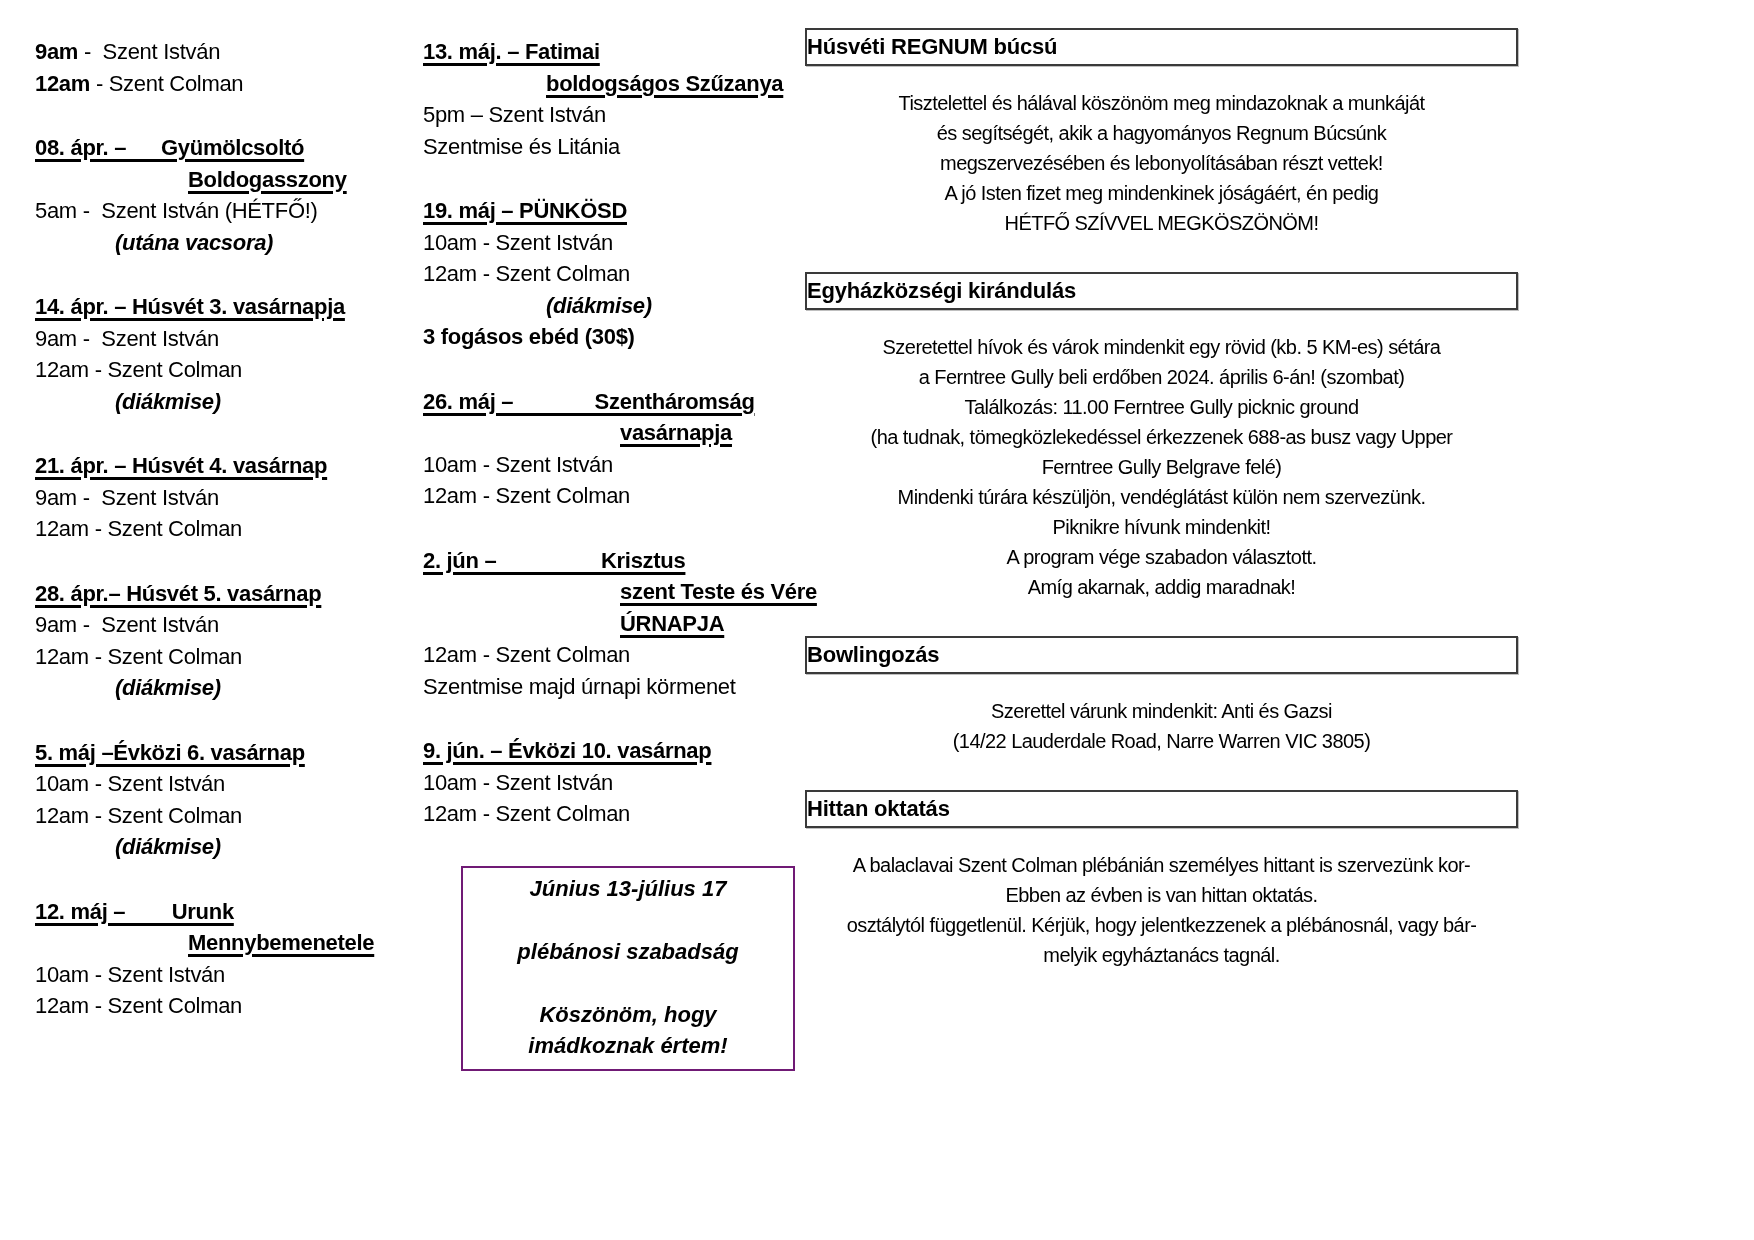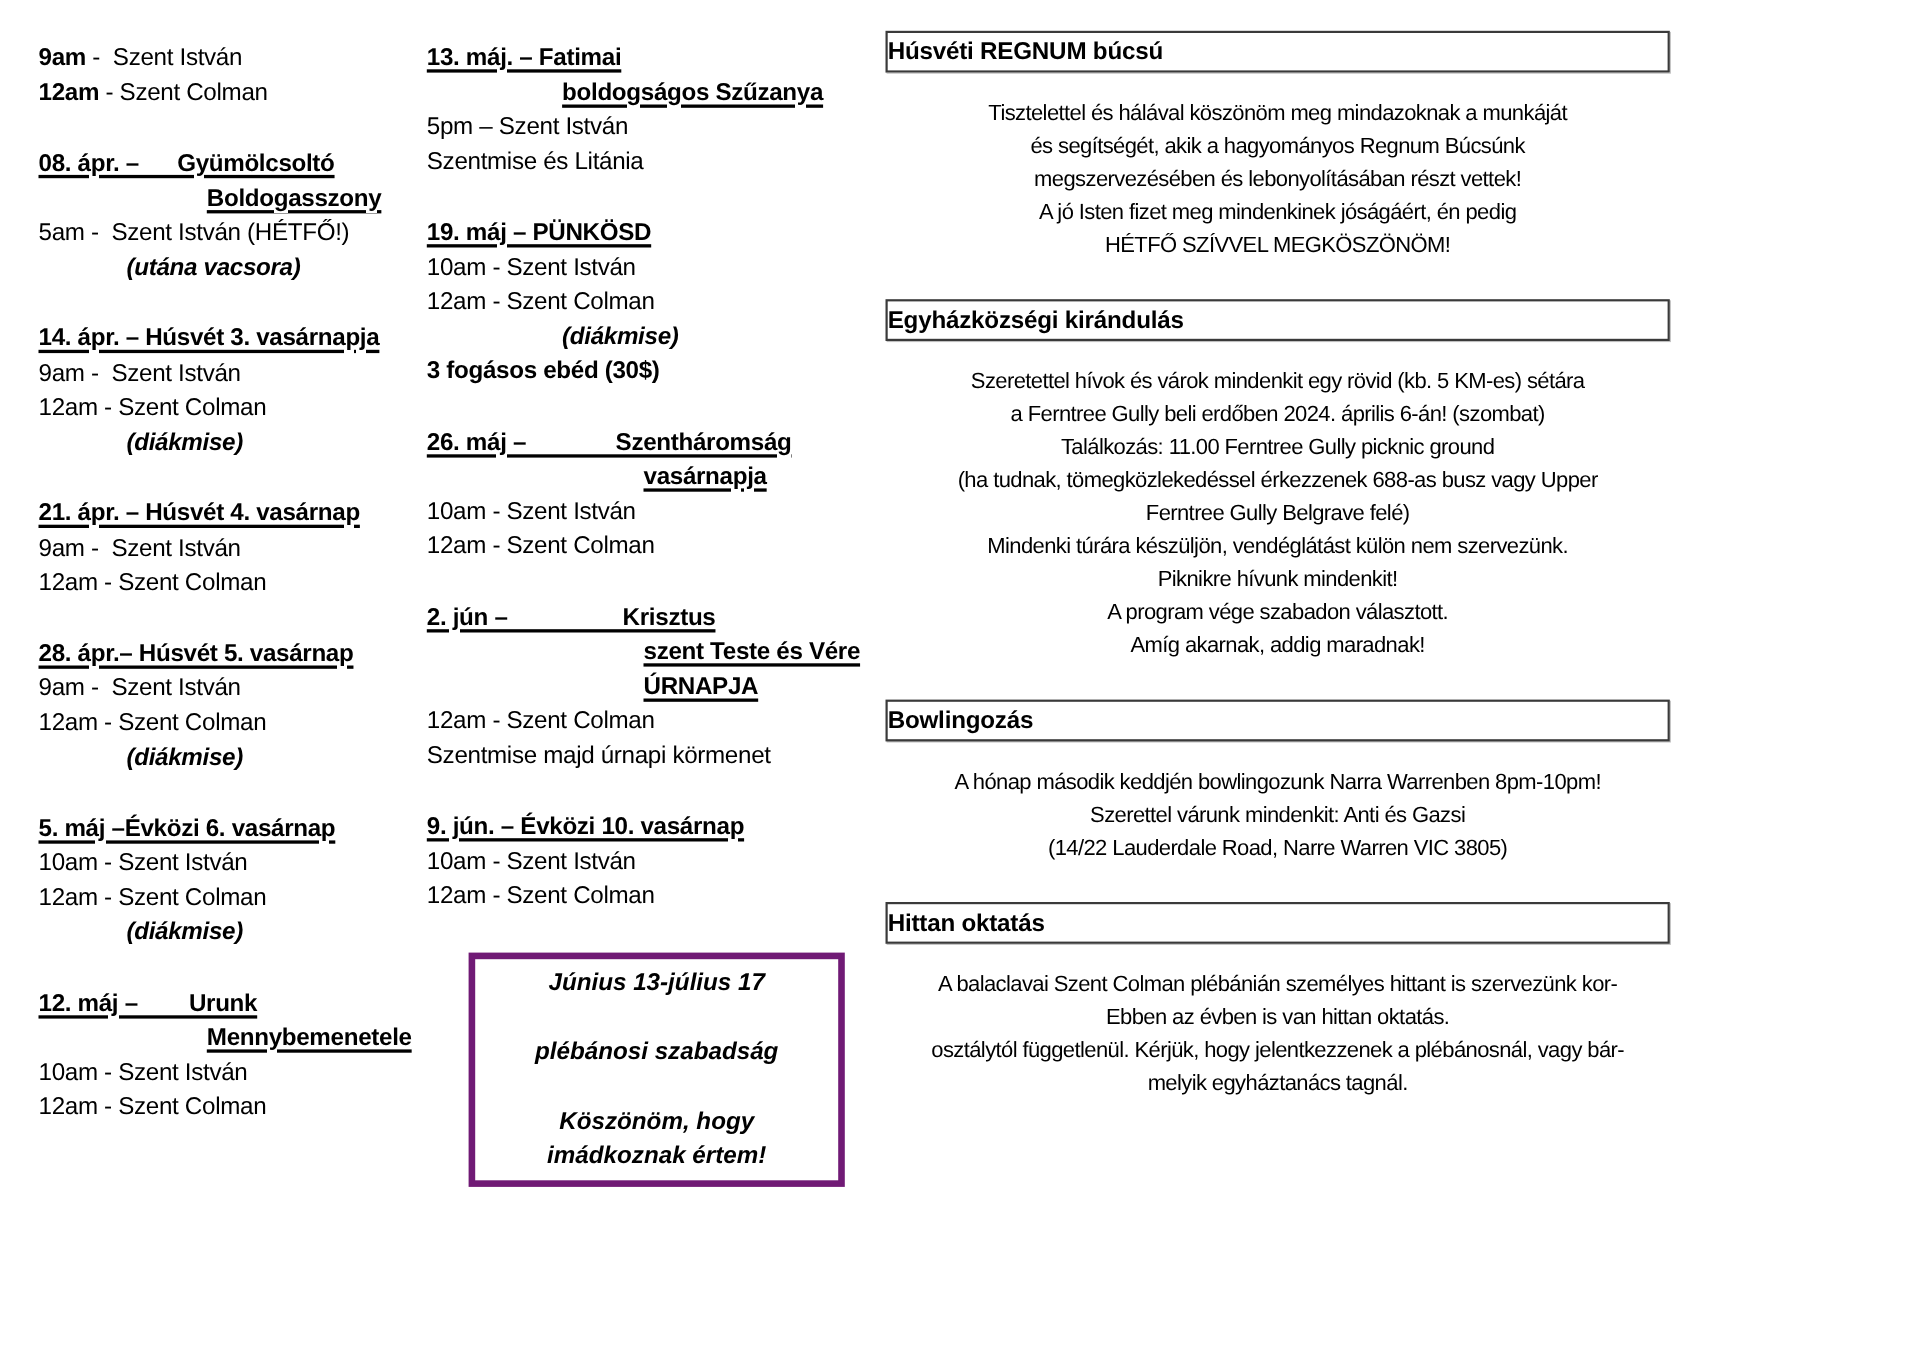--- a/index.html
+++ b/index.html
@@ -2,33 +2,33 @@
 <html><head>
 <meta charset="utf-8">
 <style>
   html,body{margin:0;padding:0;}
   body{
     width:1754px;height:1240px;background:#ffffff;position:relative;
     font-family:"Liberation Sans",sans-serif;color:#000;overflow:hidden;
   }
   .col{position:absolute;top:36px;}
   #col1{left:35px;width:365px;}
-  #col2{left:388px;width:375px;}
+  #col2{left:423px;width:375px;}
   #col3{left:805px;top:28px;width:713px;}
 
   .entry{margin-bottom:33px;}
   .line{font-size:22px;line-height:31.5px;white-space:pre;letter-spacing:-0.3px;}
   .h,.h2{font-weight:700;text-decoration:underline;text-decoration-thickness:2.5px;text-underline-offset:4px;}
   .n{font-weight:700;font-style:italic;}
   .b{font-weight:700;}
   .tb{font-weight:700;}
 
   #vacation-box{
     margin-top:36px;margin-left:38px;width:330px;
-    border:6px solid #701a75;text-align:center;padding:5px 0 7px;
+    border:2px solid #701a75;text-align:center;padding:5px 0 7px;
   }
   .vac-line{font-size:22px;line-height:31.5px;min-height:31.5px;font-weight:700;font-style:italic;white-space:pre;}
 
   .title-box{
     border:2px solid #3a3a3a;height:34px;margin-top:34px;
     display:flex;align-items:center;justify-content:flex-start;
     box-shadow:1px 1px 0 #bfbfbf;
   }
   .ann-section:first-child .title-box{margin-top:0;}
   .title-text{font-size:22px;font-weight:700;letter-spacing:-0.2px;white-space:pre;}
@@ -150,21 +150,20 @@
           <div class="ann-line">Piknikre hívunk mindenkit!</div>
           <div class="ann-line">A program vége szabadon választott.</div>
           <div class="ann-line">Amíg akarnak, addig maradnak!</div>
         </div>
       </section>
       <section class="ann-section">
         <div class="title-box">
           <div class="title-text">Bowlingozás</div>
         </div>
         <div class="ann-para">
-          <div class="ann-line">A hónap második keddjén bowlingozunk Narra Warrenben 8pm-10pm!</div>
           <div class="ann-line">Szerettel várunk mindenkit: Anti és Gazsi</div>
           <div class="ann-line">(14/22 Lauderdale Road, Narre Warren VIC 3805)</div>
         </div>
       </section>
       <section class="ann-section">
         <div class="title-box">
           <div class="title-text">Hittan oktatás</div>
         </div>
         <div class="ann-para">
           <div class="ann-line">A balaclavai Szent Colman plébánián személyes hittant is szervezünk kor-</div>

